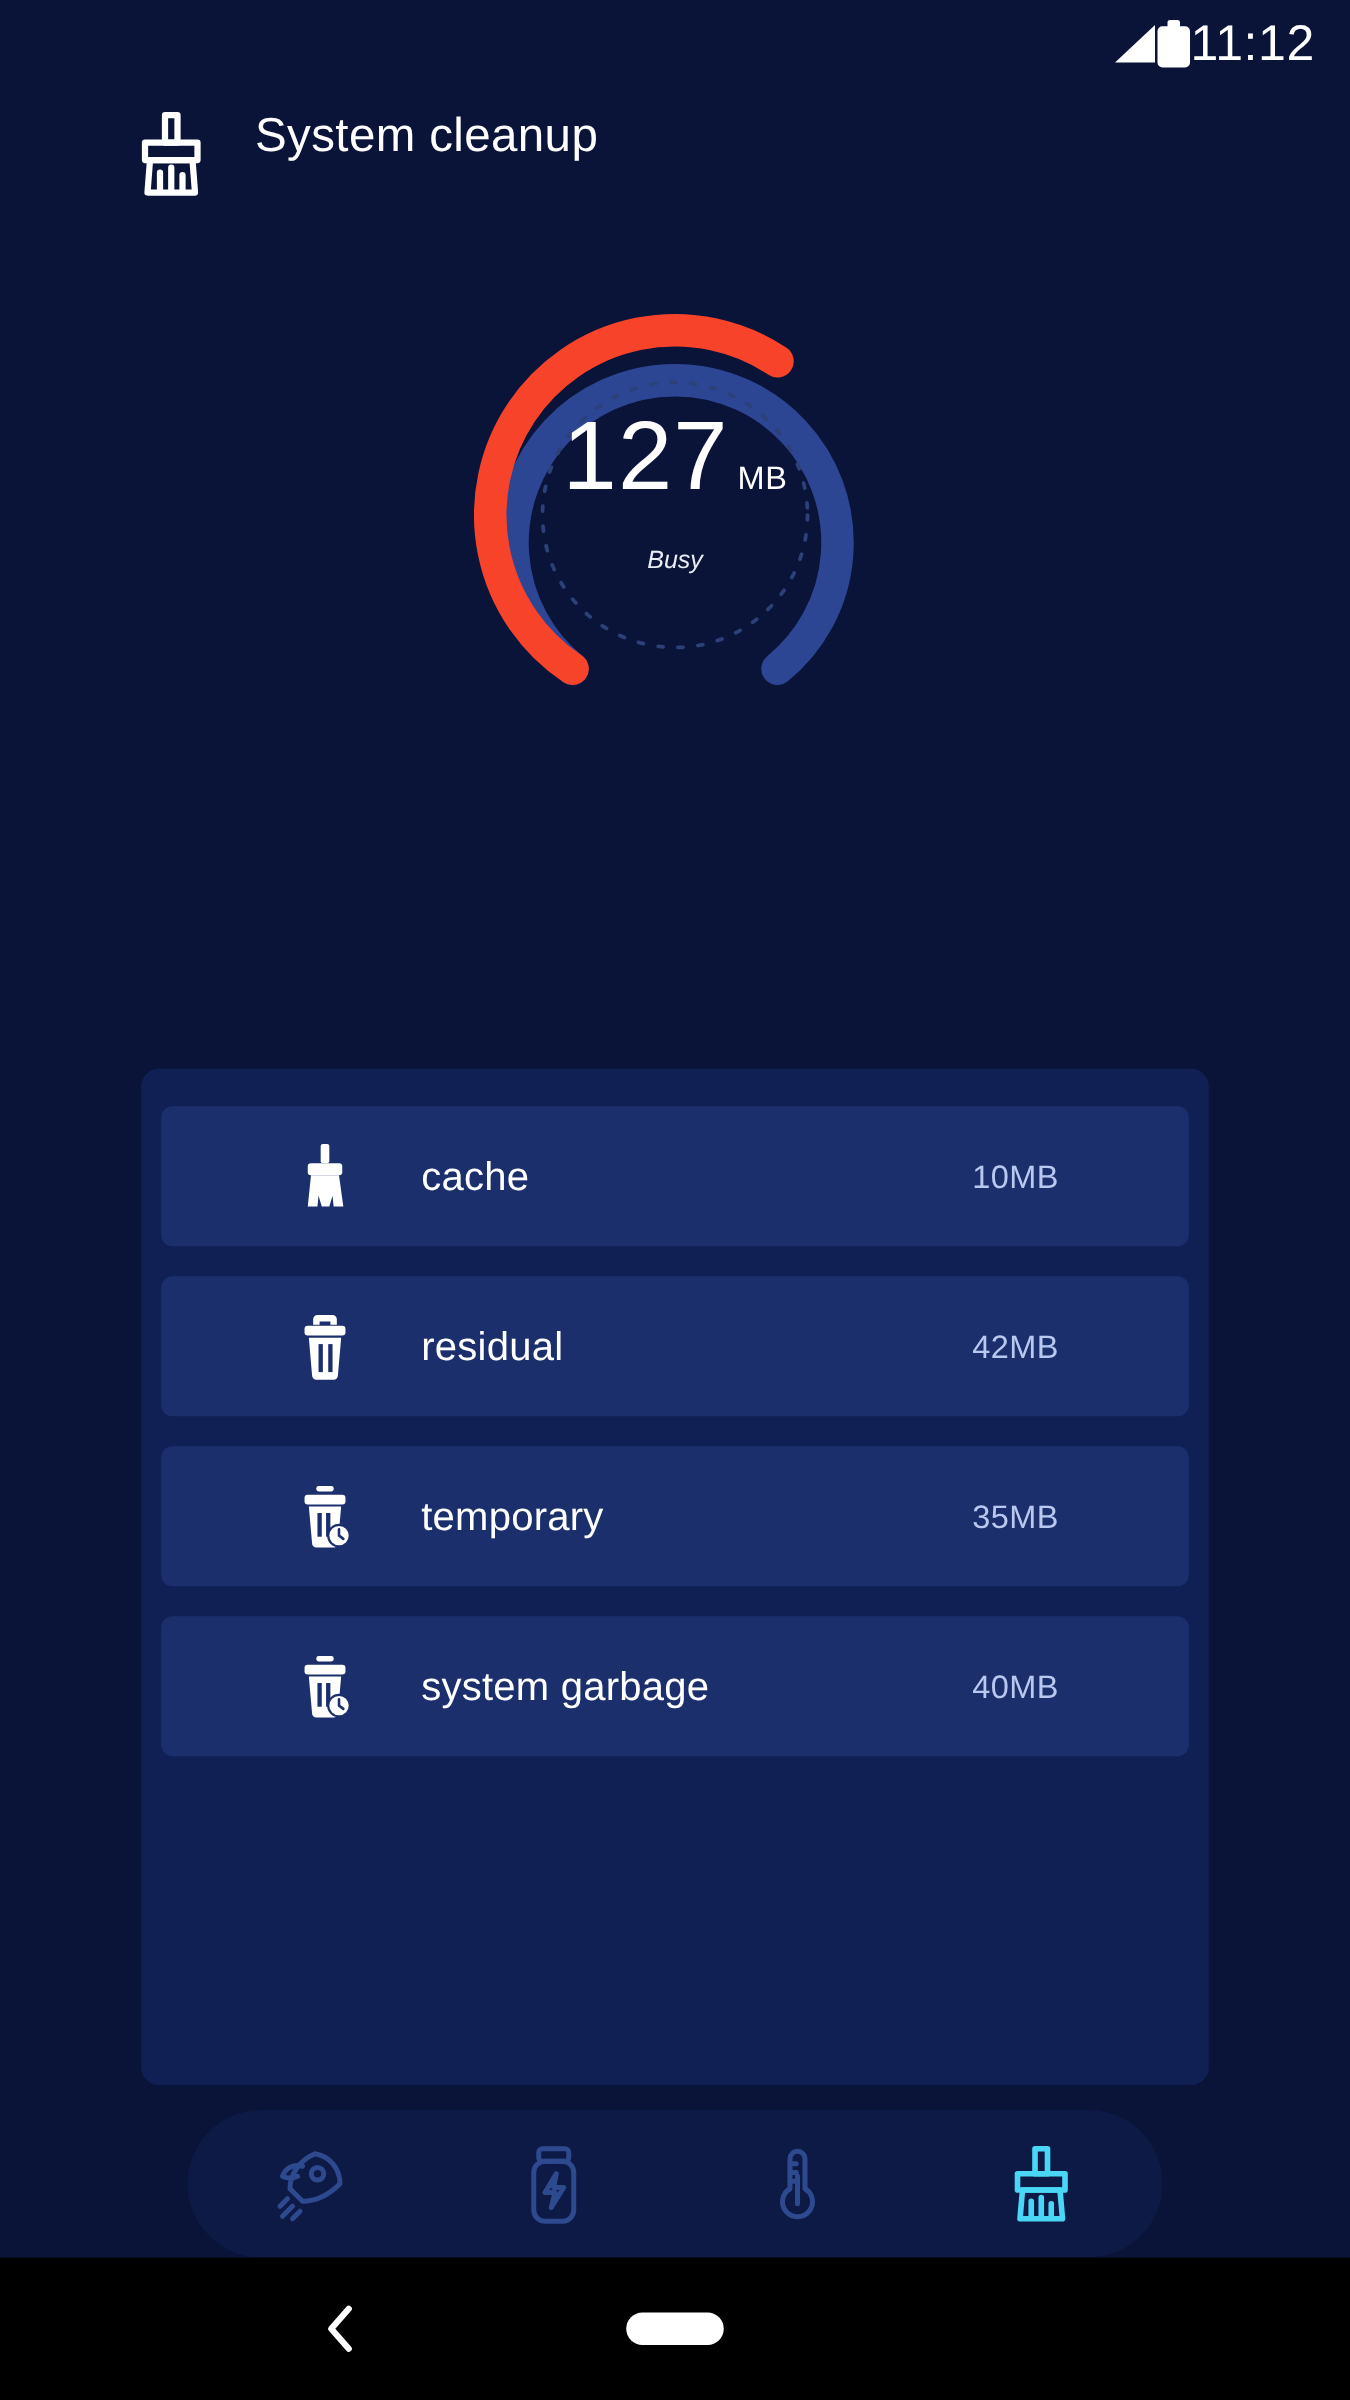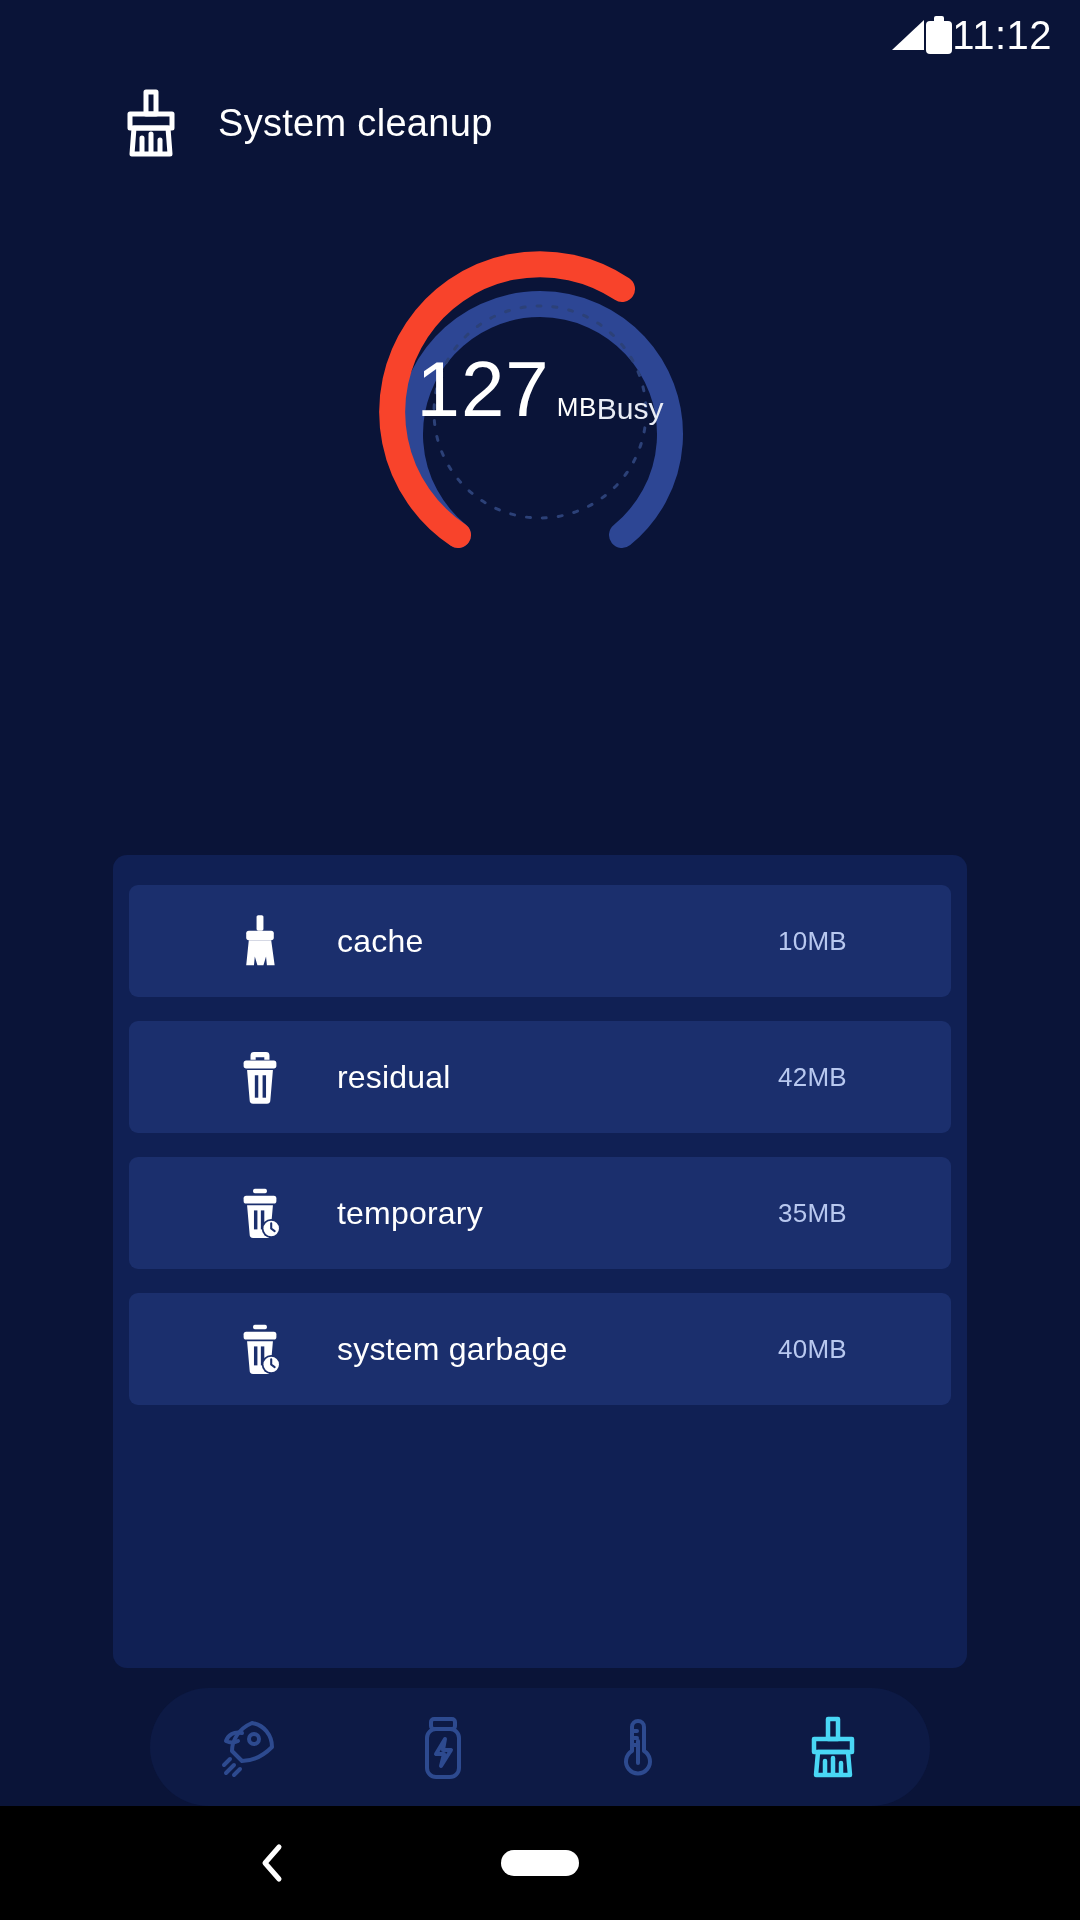--- a/index.html
+++ b/index.html
@@ -31,56 +31,56 @@
     position:absolute; left:8px; top:0; width:10px; height:6px;
     background:#ffffff; border-radius:2px 2px 0 0;
   }
   .sb-time {
     color:#ffffff; font-size:40px; letter-spacing:0.5px;
     font-weight:400; line-height:1;
   }
 
   
   .header {
-    position:absolute; top:88px; left:120px;
-    display:flex; align-items:center; gap:36px;
+    position:absolute; top:88px; left:106px;
+    display:flex; gap:36px;
   }
   .header-icon { width:62px; height:70px; }
   .header-title {
     color:#ffffff; font-size:38px; font-weight:400; letter-spacing:0.3px;
   }
 
   
   .gauge-wrap {
     position:absolute; left:0; top:230px; width:1080px; height:330px;
   }
   .gauge {
     position:absolute; left:50%; top:0; transform:translateX(-50%);
     width:420px; height:330px;
   }
   .gauge svg { display:block; }
   .gauge-center {
     position:absolute; left:0; top:0; width:420px; height:330px;
-    display:flex; flex-direction:row; align-items:center; justify-content:center;
+    display:flex; flex-direction:column; align-items:center; justify-content:center;
     pointer-events:none;
   }
   .gauge-value-row {
     display:flex; align-items:baseline; justify-content:center;
     transform:translateY(-6px);
   }
   .gauge-value {
     color:#ffffff; font-size:78px; font-weight:400; line-height:1;
     letter-spacing:1px;
   }
   .gauge-unit {
     color:#ffffff; font-size:26px; font-weight:400; margin-left:7px;
     letter-spacing:0.5px;
   }
   .gauge-status {
-    color:#e9ecf5; font-size:30px; font-weight:400; margin-top:28px;
+    color:#e9ecf5; font-size:20px; font-weight:400; margin-top:28px;font-style:italic;
   }
 
   
   .panel {
     position:absolute; left:113px; top:855px;
     width:854px; height:813px;
     background:#102054;
     border-radius:14px;
   }
   .rows {

